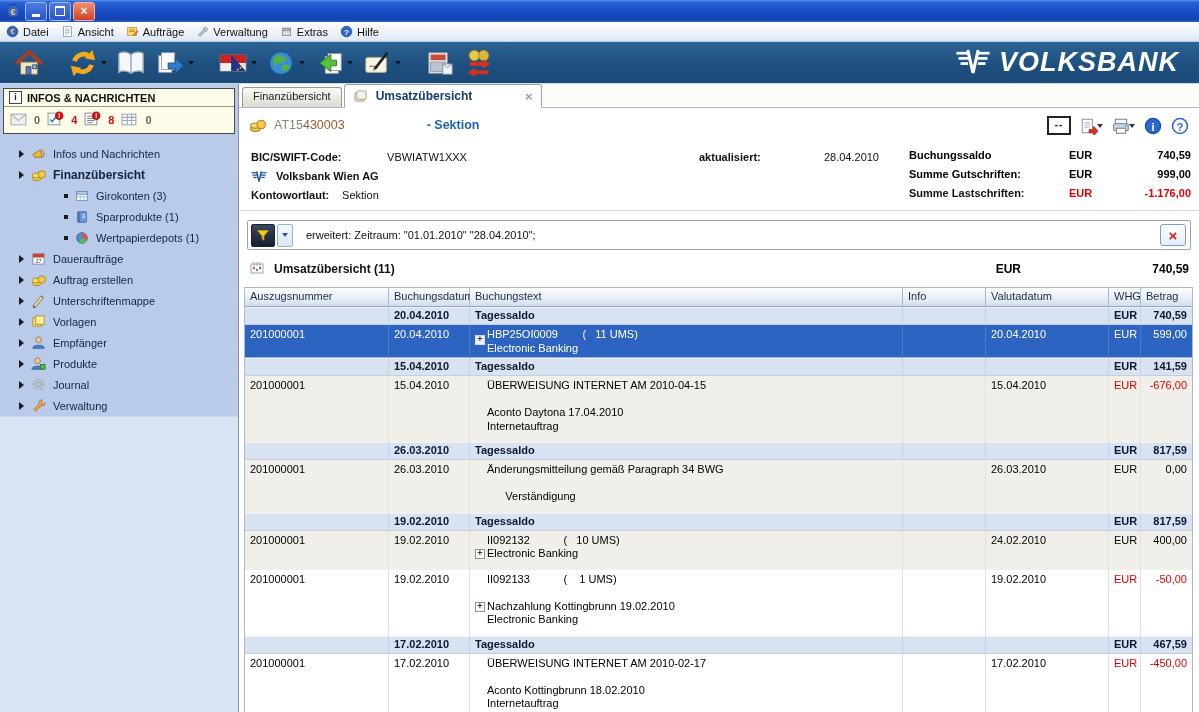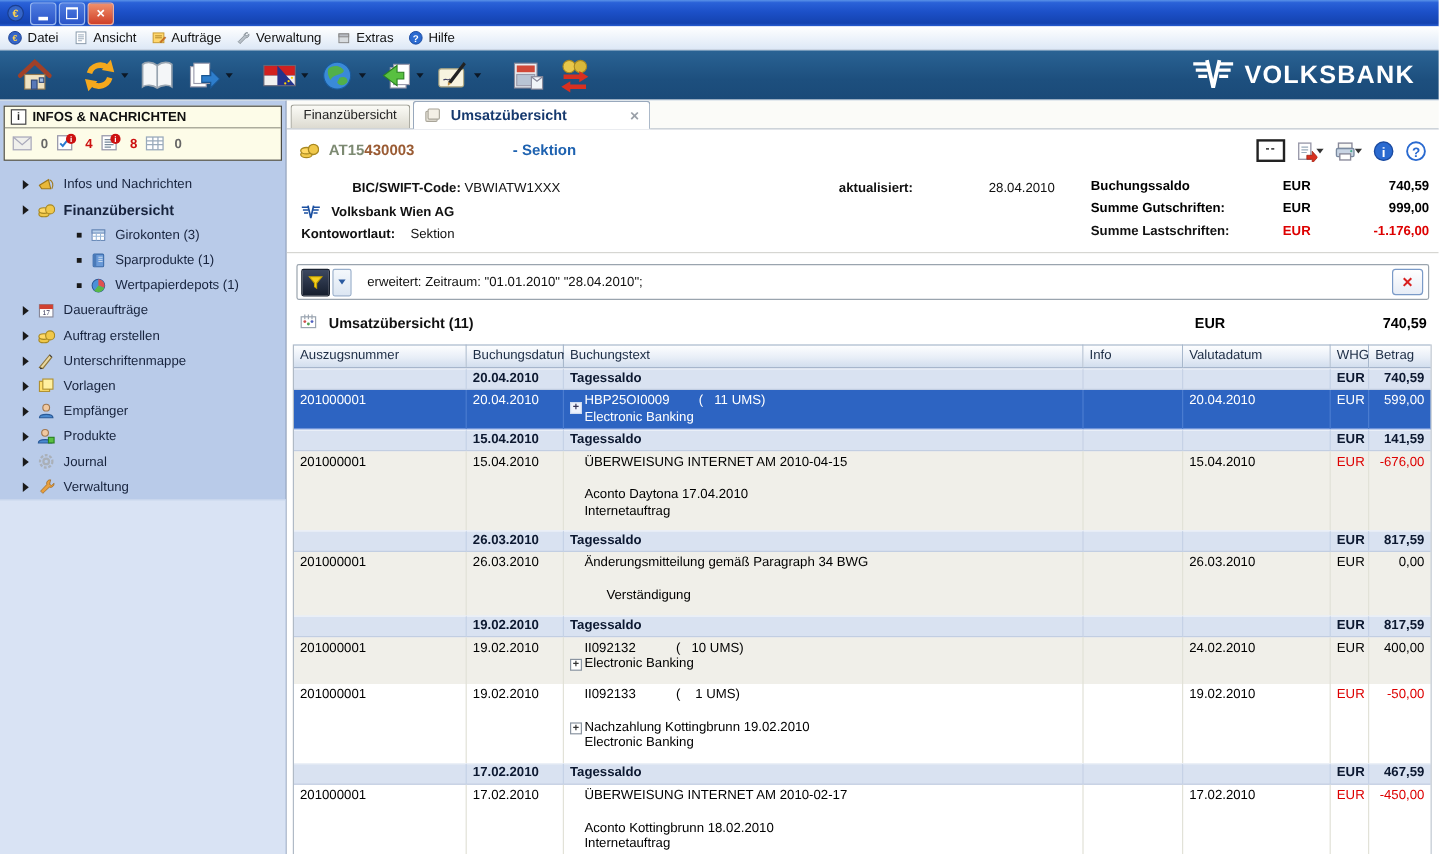--- a/index.html
+++ b/index.html
@@ -20,21 +20,21 @@
   .micon{width:13px;height:13px;display:inline-block;}
   .micon svg{width:13px;height:13px;display:block;}
   
   .toolbar{height:41px;background:linear-gradient(#2a6394,#1d4f7e 60%,#1a4a78);display:flex;align-items:center;padding:0 10px 0 14px;border-bottom:1px solid #cdd7e2;}
   .titem{display:flex;align-items:center;margin-right:9px;}
   .titem svg{width:30px;height:30px;display:block;}
   .titem .dd{margin-left:3px;width:0;height:0;border-left:3px solid transparent;border-right:3px solid transparent;border-top:4px solid #0c1826;}
   .gapafter{margin-right:24px;}
   .brand{margin-left:auto;display:flex;align-items:center;gap:8px;margin-right:10px;}
   .brand svg{width:36px;height:27px;}
-  .brandtxt{color:#fff;font-weight:bold;font-size:21px;letter-spacing:1px;font-family:"Liberation Sans",sans-serif;}
+  .brandtxt{color:#fff;font-weight:bold;font-size:27px;letter-spacing:1px;font-family:"Liberation Sans",sans-serif;font-style:italic;}
   
   .bodyrow{flex:1;display:flex;min-height:0;}
   .sidebar{width:238px;background:#b9cbe9;border-right:1px solid #8695ac;display:flex;flex-direction:column;}
   .infobox{margin:4px 3px 3px 3px;border:1px solid #4a4a44;background:#fdfce8;}
   .ihead{display:flex;align-items:center;gap:5px;padding:2px 5px;font-weight:bold;color:#111;border-bottom:1px solid #9a9a8a;}
   .iico{width:11px;height:11px;border:1px solid #444;background:#fff;color:#222;font-size:9px;line-height:10px;text-align:center;font-weight:bold;}
   .ibadges{display:flex;align-items:center;gap:7px;padding:4px 6px 5px 6px;}
   .ibadges svg{width:17px;height:17px;display:block;}
   .bcount{font-weight:bold;color:#666;}
   .bcount.red{color:#cc1111;}
@@ -51,21 +51,21 @@
   .tabbar{height:23px;display:flex;align-items:flex-end;background:#fbfbf8;border-bottom:1px solid #aeb8c6;padding-left:3px;}
   .tab{cursor:default;}
   .tab.inactive{height:15px;padding:2px 10px;background:linear-gradient(#fbfbf6,#dcdad0);border:1px solid #9a9a90;border-bottom:none;border-radius:3px 3px 0 0;color:#222;margin-right:2px;}
   .tab.active{height:22px;width:196px;background:#fff;border:1px solid #98a8bc;border-bottom:1px solid #fff;margin-bottom:-1px;border-radius:3px 3px 0 0;display:flex;align-items:center;font-weight:bold;color:#16396e;font-size:12px;}
   .tab.active .ticn{width:15px;height:15px;margin:0 8px 0 8px;}
   .tab.active .ticn svg{width:15px;height:15px;display:block;}
   .tab .tclose{margin-left:auto;margin-right:8px;color:#9aa0a8;font-weight:bold;font-size:13px;}
   .panel{flex:1;position:relative;background:#fff;overflow:hidden;}
   .acctrow{position:absolute;top:8px;left:10px;display:flex;align-items:center;}
   .acctrow svg{width:17px;height:17px;margin-right:8px;}
-  .acctnum{font-weight:bold;font-size:12.5px;}
+  .acctnum{font-weight:normal;font-size:12.5px;}
   .iban1{color:#7d8a72;}
   .iban2{color:#9a5b33;}
   .acctname{margin-left:82px;font-weight:bold;font-size:12.5px;color:#1e62b0;text-align:center;}
   .pactions{position:absolute;top:8px;right:10px;display:flex;align-items:center;gap:9px;}
   .pactions svg{width:18px;height:18px;display:block;}
   .minusbox{width:20px;height:15px;border:2px solid #222;background:#fff;color:#222;font-weight:bold;font-size:10px;line-height:13px;text-align:center;letter-spacing:1px;}
   .pactions .dd{width:0;height:0;border-left:3px solid transparent;border-right:3px solid transparent;border-top:4px solid #333;margin-left:-4px;}
   .inforow{position:absolute;left:12px;white-space:nowrap;color:#111;}
   .ilabel{display:inline-block;font-weight:bold;}
   .vblogo-s{display:inline-block;vertical-align:-3px;margin-right:6px;}
@@ -558,21 +558,21 @@
               <span>
                 <svg viewBox="0 0 16 16">
                   <circle cx="8" cy="8" r="6.6" fill="#fff" stroke="#2a6ad0" stroke-width="1.4"></circle>
                   <text x="8" y="12" text-anchor="middle" font-size="10" font-weight="bold" fill="#2a6ad0">?</text>
                 </svg>
               </span>
             </span>
           </div>
 
         <div class="inforow" style="top:43px;">
-          <span class="ilabel" style="width:133px;text-align:right;">BIC/SWIFT-Code:</span>
+          <span class="ilabel" style="width:133px;">BIC/SWIFT-Code:</span>
           <span>VBWIATW1XXX</span>
         </div>
         <div class="inforow" style="top:62px;">
           <span class="vblogo-s"><svg viewBox="0 0 34 26">
                 <g stroke="#1a4fa0" stroke-width="2.6" fill="none">
                   <path d="M1 5 H13"></path>
                   <path d="M3 10 H13"></path>
                   <path d="M5 15 H12.2"></path>
                   <path d="M33 5 H21"></path>
                   <path d="M31 10 H21"></path>

